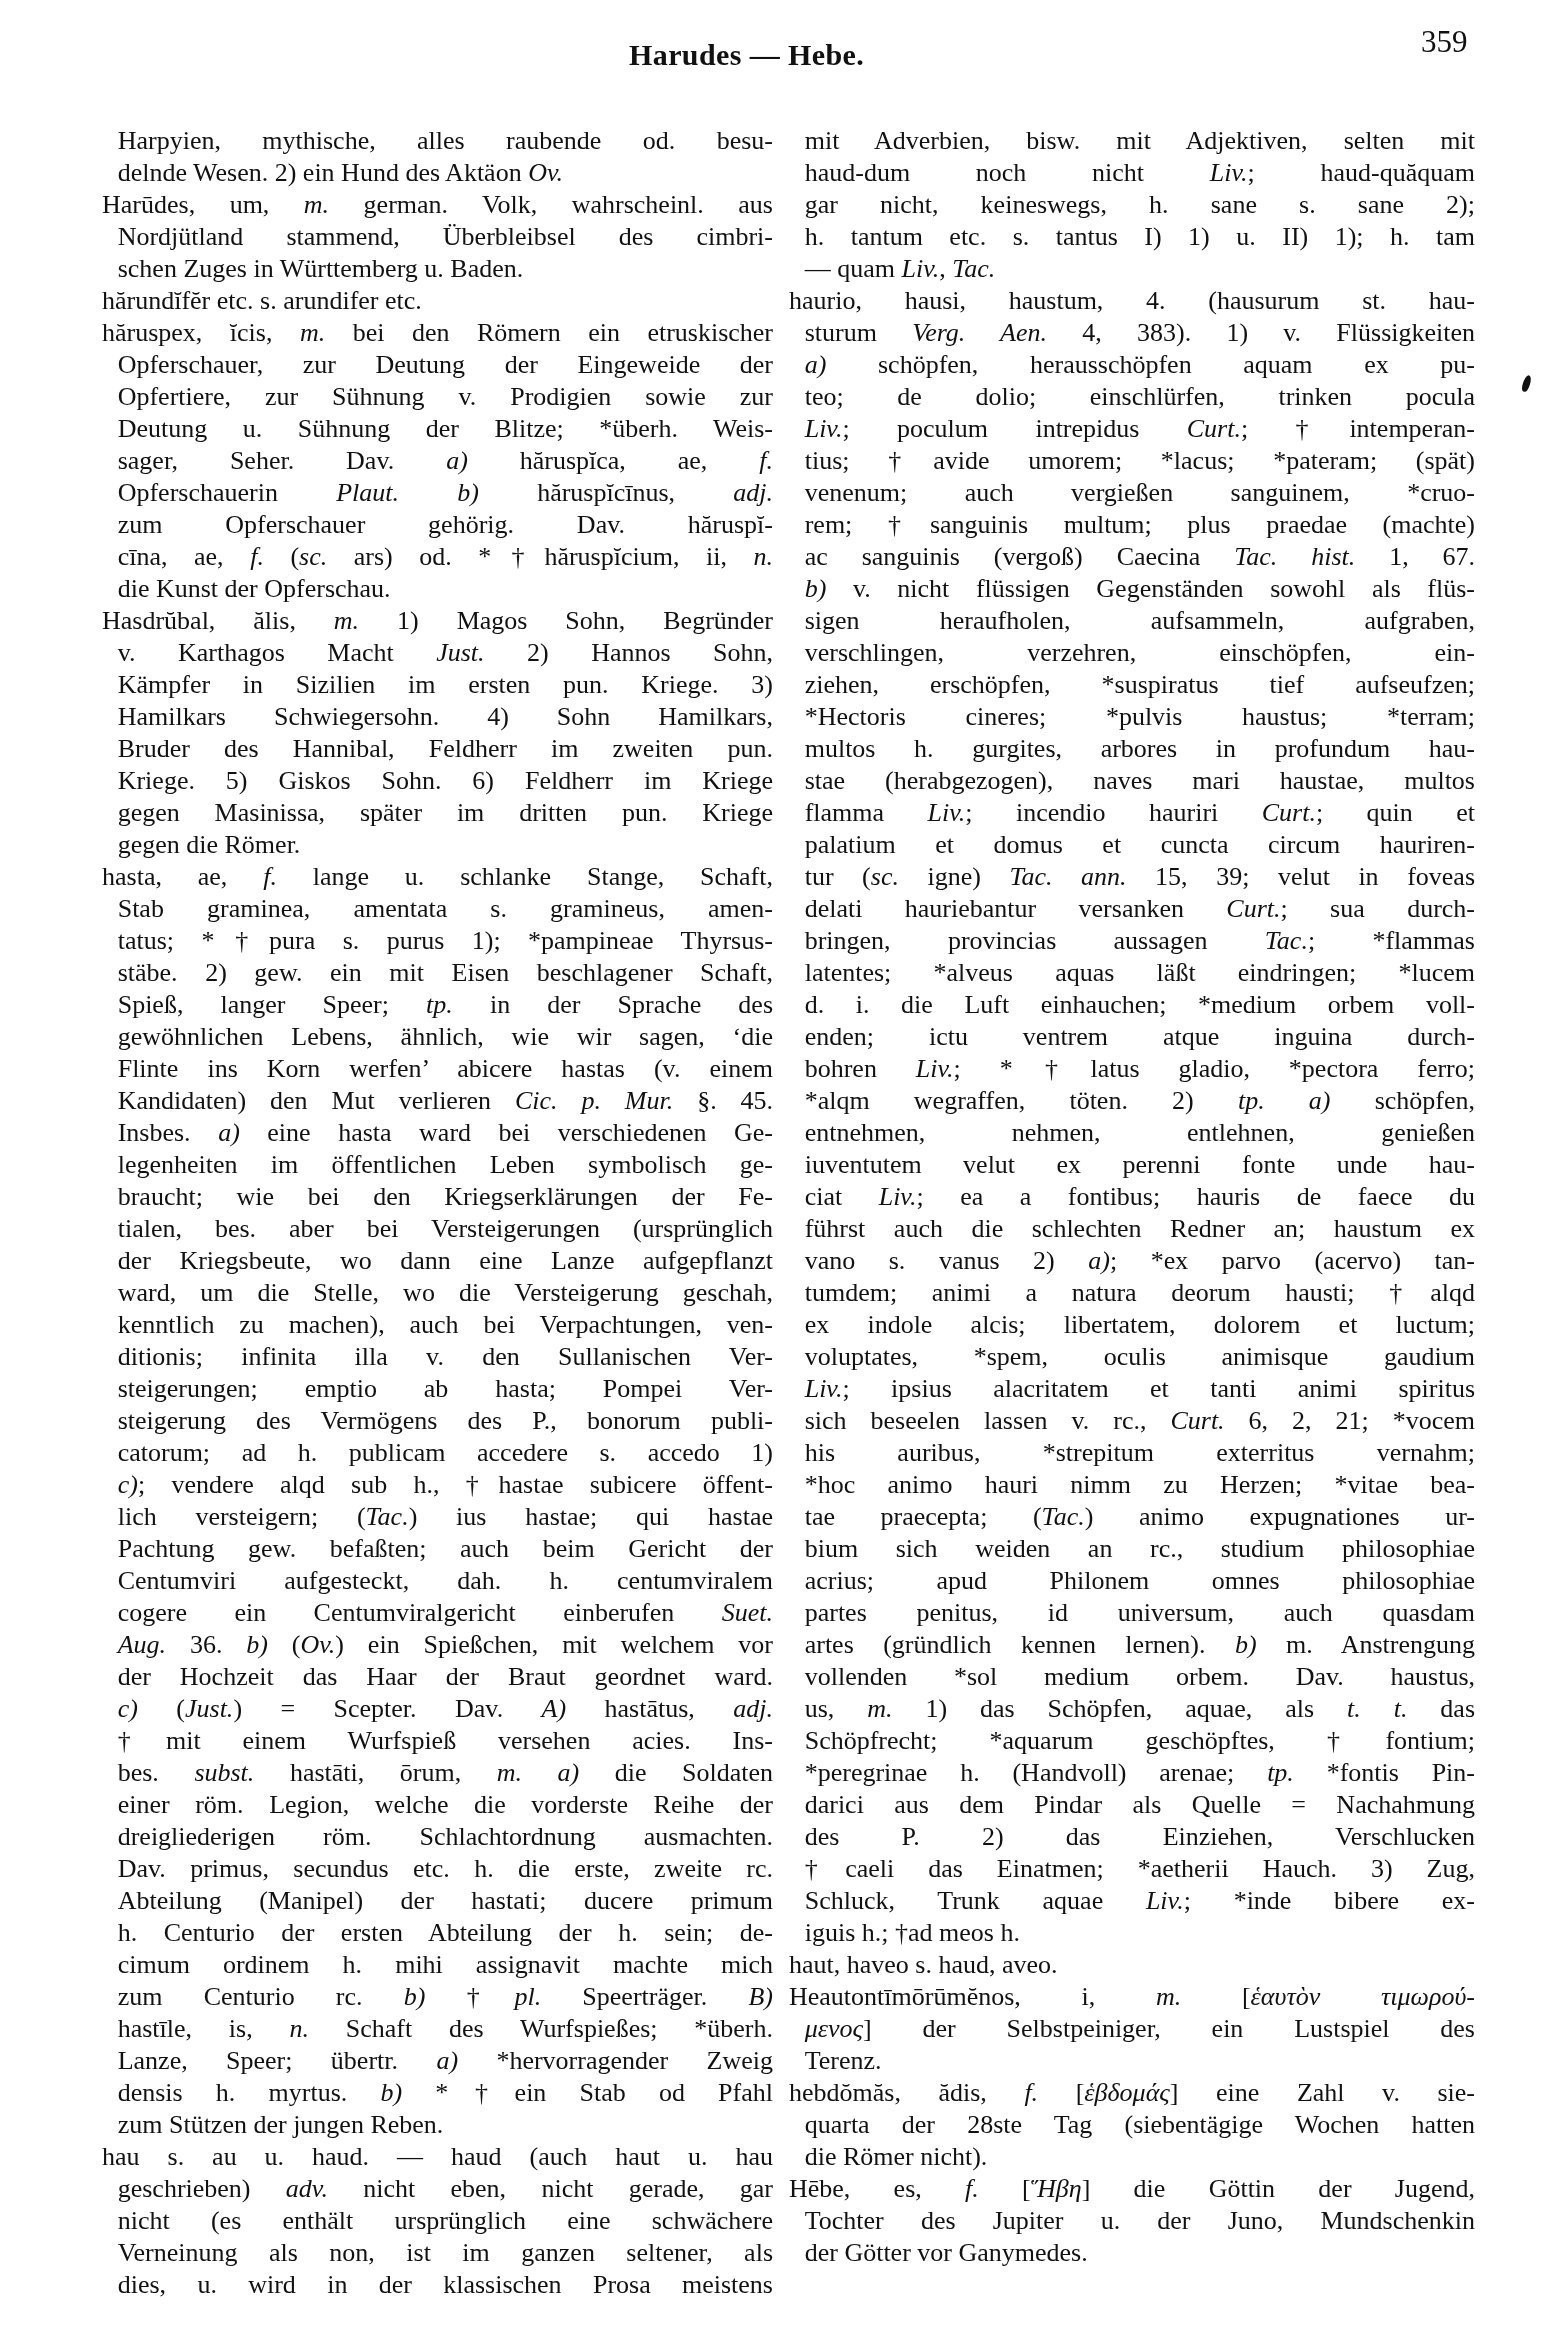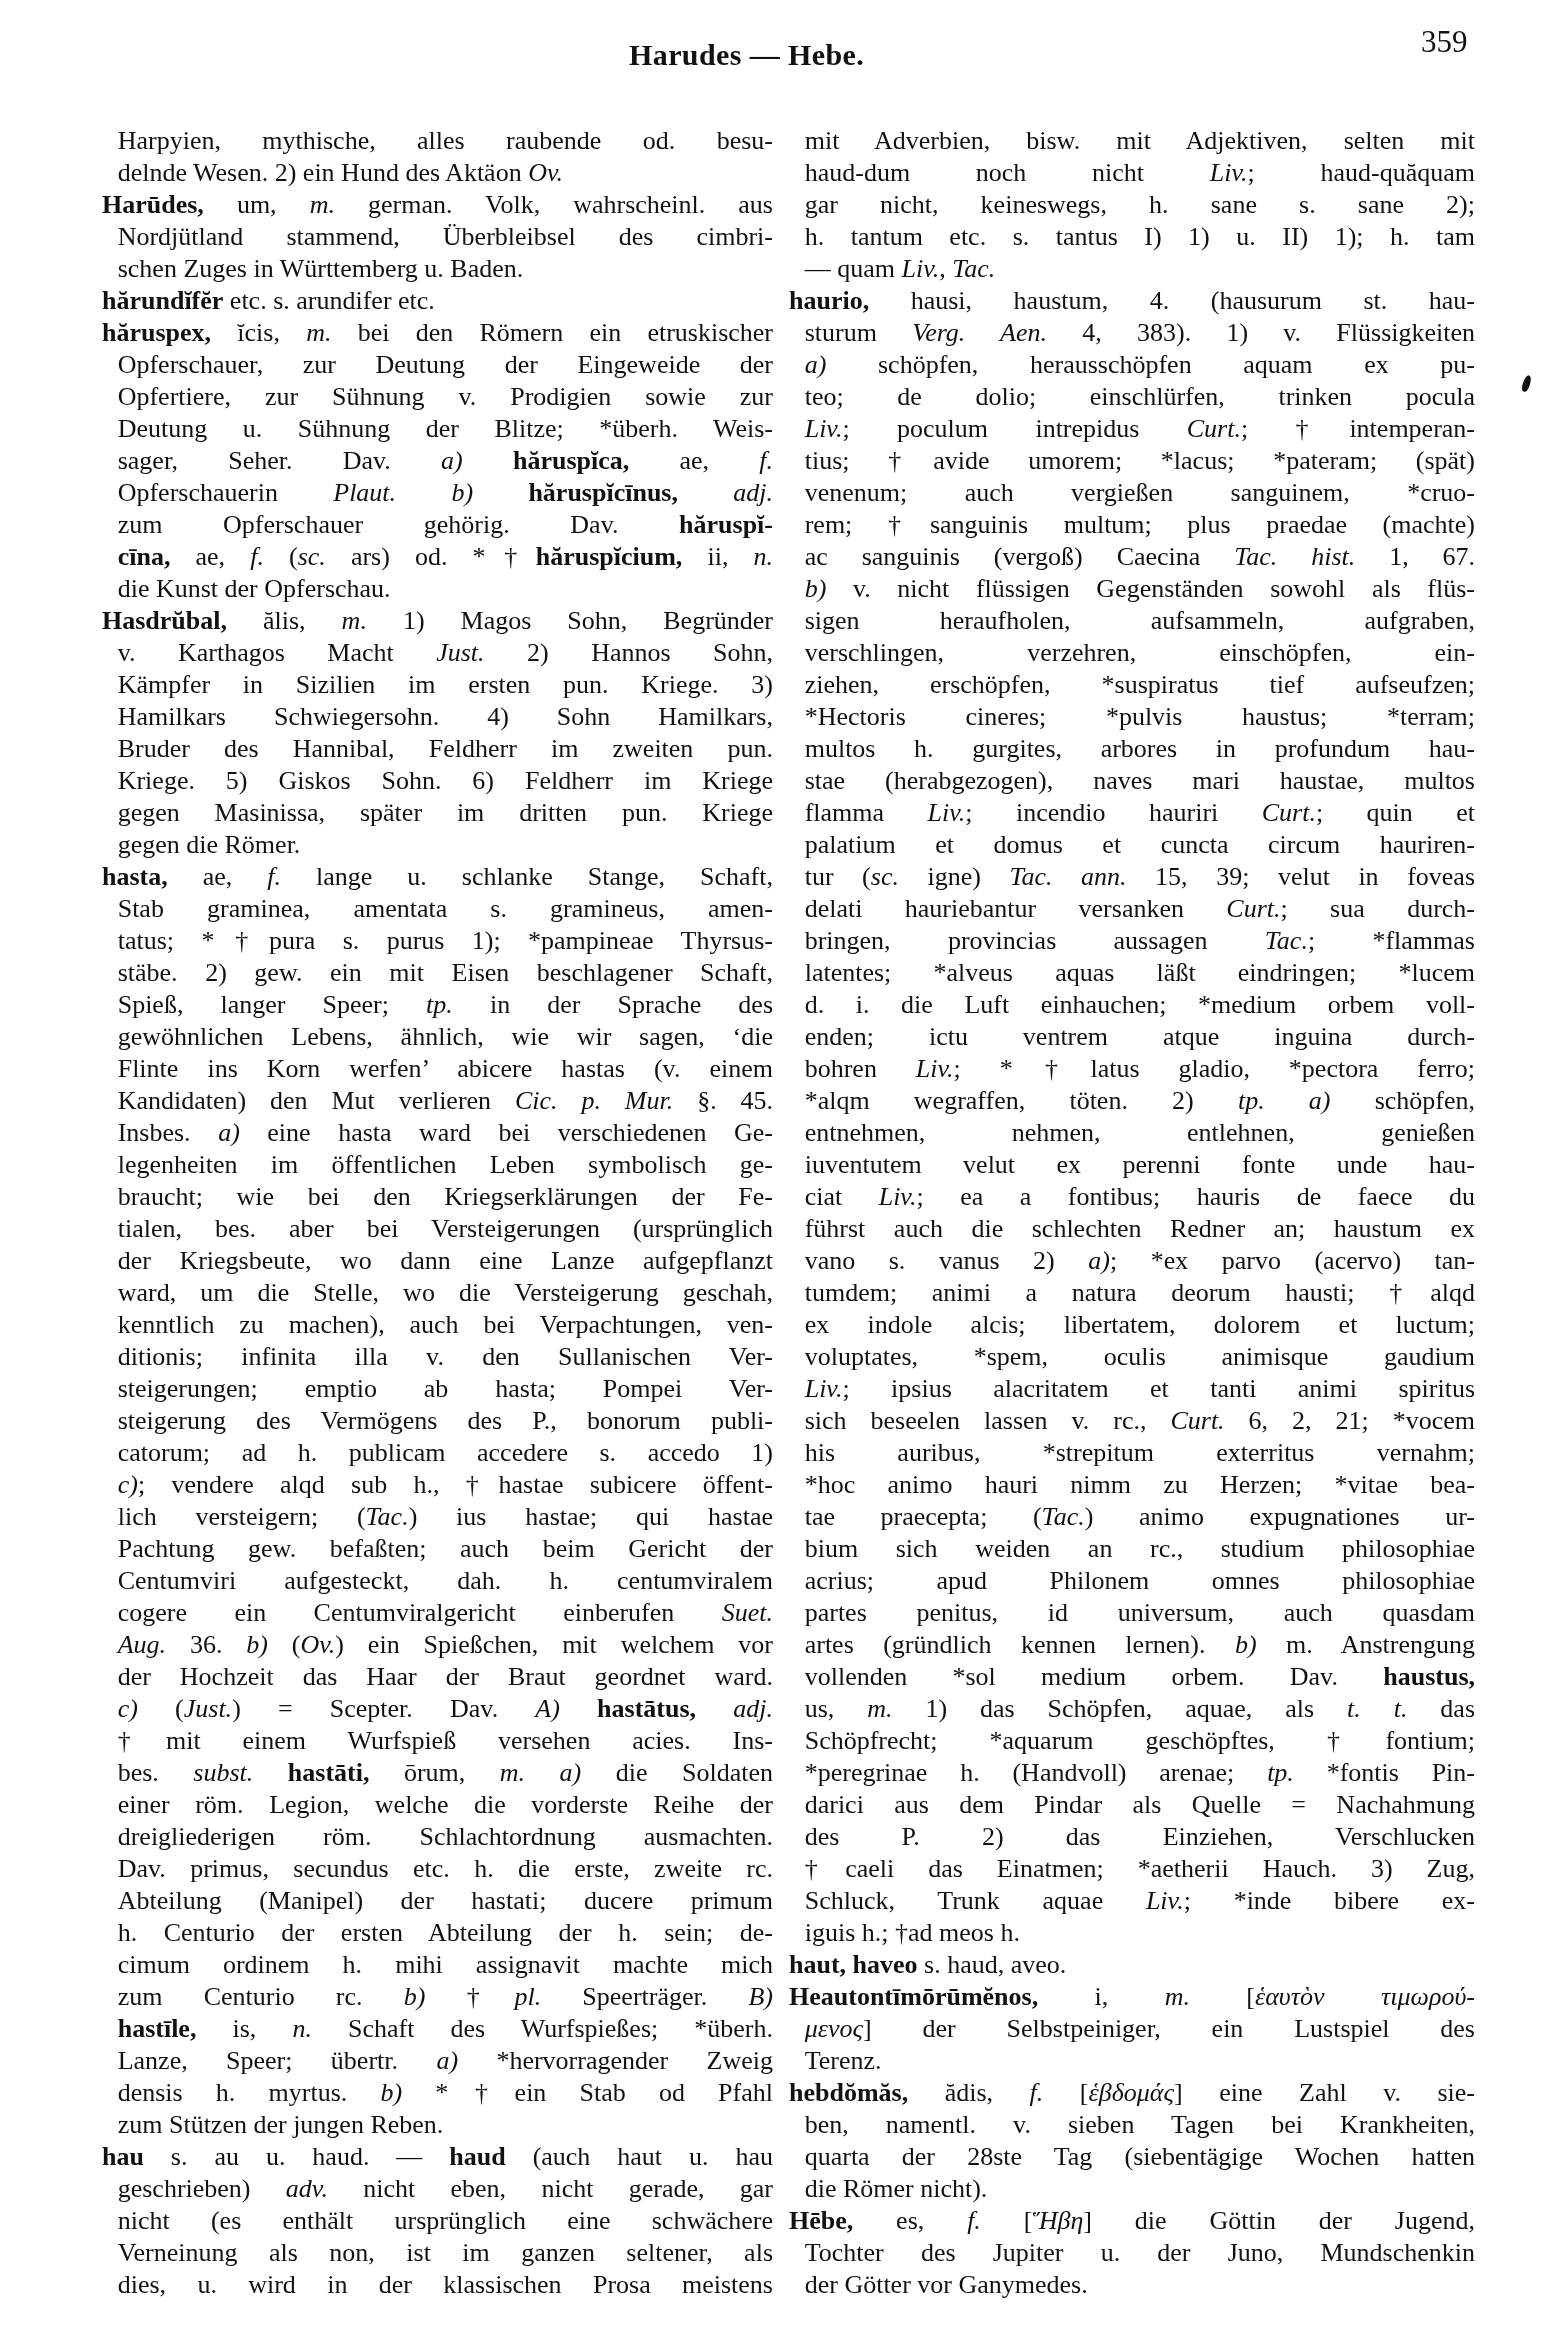--- a/index.html
+++ b/index.html
@@ -7,21 +7,21 @@
          font-family: "Liberation Serif", "DejaVu Serif", serif; color: #111; }
   .running-head { position: absolute; top: 38px; left: 629px; font-size: 30px; letter-spacing: 0.4px; font-weight: bold; }
   .page-number { position: absolute; top: 24px; left: 1421px; font-size: 31px; }
   .col { position: absolute; top: 125px; }
   .col-left { left: 102px; width: 671px; }
   .col-right { left: 789px; width: 686px; }
   .line { height: 32px; line-height: 32px; font-size: 26px; white-space: nowrap;
           text-align: justify; text-align-last: justify; overflow: hidden; }
   .line.indent { padding-left: 15.7px; }
   .line.last { text-align-last: left; }
-  .seg-b { font-weight: bold; }
+  .seg-b { font-weight: normal; }
   .seg-i { font-style: italic; }
   .mark { position: absolute; left: 1523px; top: 375px; width: 7px; height: 17.4px;
           background: #111; border-radius: 50% 50% 40% 40%; transform: rotate(18deg); }
 </style>
 </head>
 <body>
 
 <div class="running-head">Harudes — Hebe.</div>
 <div class="page-number">359</div>
 
@@ -151,21 +151,20 @@
     <div class="line indent"><span>darici aus dem Pindar als Quelle = Nachahmung</span></div>
     <div class="line indent"><span>des P.  2) das Einziehen, Verschlucken</span></div>
     <div class="line indent"><span>†caeli das Einatmen; *aetherii Hauch.  3) Zug,</span></div>
     <div class="line indent"><span>Schluck, Trunk aquae </span><span class="seg-i">Liv.</span><span>; *inde bibere ex-</span></div>
     <div class="line indent last"><span>iguis h.; †ad meos h.</span></div>
     <div class="line last"><span class="seg-b">haut, haveo</span><span> s. haud, aveo.</span></div>
     <div class="line"><span class="seg-b">Heautontīmōrūmĕnos,</span><span> i, </span><span class="seg-i">m.</span><span> [</span><span class="seg-i">ἑαυτὸν τιμωρού-</span></div>
     <div class="line indent"><span class="seg-i">μενος</span><span>] der Selbstpeiniger, ein Lustspiel des</span></div>
     <div class="line indent last"><span>Terenz.</span></div>
     <div class="line"><span class="seg-b">hebdŏmăs,</span><span> ădis, </span><span class="seg-i">f.</span><span> [</span><span class="seg-i">ἑβδομάς</span><span>] eine Zahl v. sie-</span></div>
-    <div class="line indent"><span>ben, namentl. v. sieben Tagen bei Krankheiten,</span></div>
     <div class="line indent"><span>quarta der 28ste Tag (siebentägige Wochen hatten</span></div>
     <div class="line indent last"><span>die Römer nicht).</span></div>
     <div class="line"><span class="seg-b">Hēbe,</span><span> es, </span><span class="seg-i">f.</span><span> [</span><span class="seg-i">Ἥβη</span><span>] die Göttin der Jugend,</span></div>
     <div class="line indent"><span>Tochter des Jupiter u. der Juno, Mundschenkin</span></div>
     <div class="line indent last"><span>der Götter vor Ganymedes.</span></div>
   </div>
 
 <div class="mark"></div>
 
 

